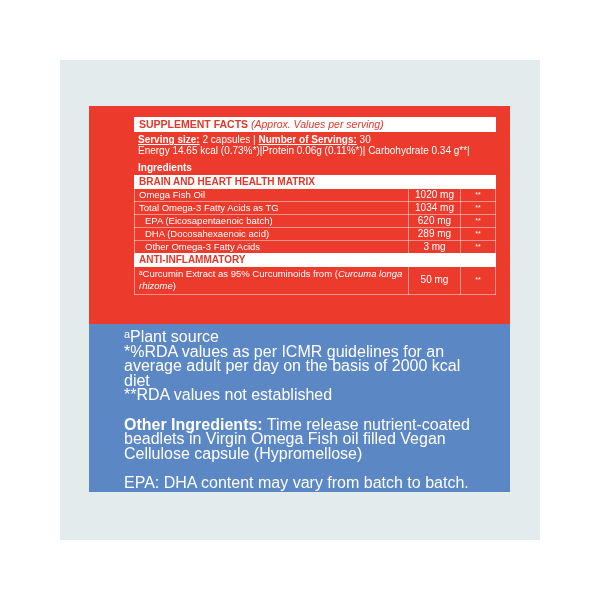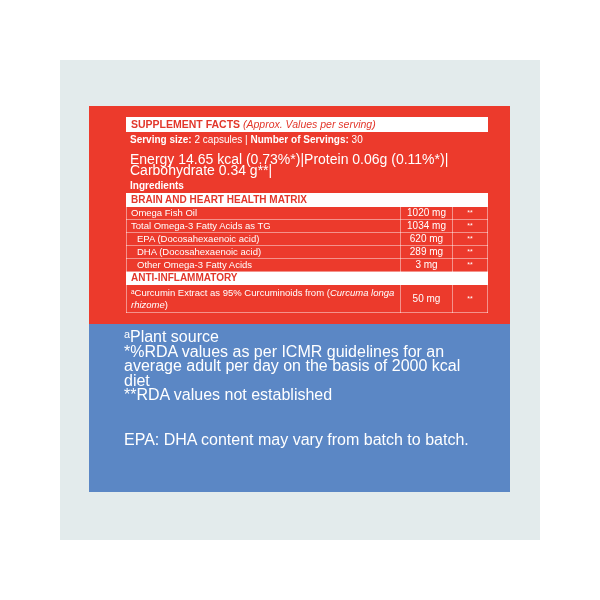--- a/index.html
+++ b/index.html
@@ -1,27 +1,27 @@
 <!DOCTYPE html>
 <html><head>
   <meta charset="utf-8">
   <style>
     html, body { margin: 0; padding: 0; background: #ffffff; }
     body { width: 600px; height: 600px; position: relative; overflow: hidden; font-family: "Liberation Sans", sans-serif; }
     .bg { position: absolute; left: 60px; top: 60px; width: 480px; height: 480px; background: #e3ebec; }
     .panel { position: absolute; left: 89px; top: 106px; width: 421px; height: 386px; }
     .red { position: absolute; left: 0; top: 0; width: 421px; height: 218px; background: #ec3a2c; }
     .blue { position: absolute; left: 0; top: 218px; width: 421px; height: 168px; background: #5b87c5; }
-    .content { position: absolute; left: 126px; top: 117px; width: 362px; color: #fff; }
+    .content { position: absolute; left: 134px; top: 117px; width: 362px; color: #fff; }
     .title-bar { background: #fff; height: 15px; line-height: 15px; padding-left: 5px; font-size: 10.5px; color: #e2372b; }
     .title-bar b { font-weight: bold; }
     .title-bar i { font-style: italic; font-weight: normal; }
     .serv { font-size: 10px; line-height: 12px; margin-top: 2px; padding-left: 4px; }
-    .serv b { font-weight: bold; }
-    .nutri { font-size: 14px; line-height: 10.5px; padding-left: 4px; margin-top: 8px; }
+    .serv b { font-weight: bold; text-decoration: underline; }
+    .nutri { font-size: 10px; line-height: 10.5px; padding-left: 4px; }
     .ing-head { display: flex; justify-content: space-between; font-size: 10px; font-weight: bold; margin-top: 4px; padding-left: 4px; height: 14px; line-height: 14px; flex-direction: column; }
     table { border-collapse: collapse; width: 362px; font-size: 9.5px; color: #fff; }
     td { border: 1px solid rgba(255,255,255,0.45); padding: 0 4px; height: 12px; line-height: 12px; }
     td.qty { width: 43px; text-align: center; font-size: 10px; }
     td.rda { width: 26px; text-align: center; font-size: 7px; }
     tr.section td { background: #fff; color: #e2372b; font-weight: bold; font-size: 10px; border-color: #fff; }
     td.indent { padding-left: 10px; }
     tr.tall td { height: 27px; line-height: 12px; }
     .foot { position: absolute; left: 124px; top: 330px; width: 360px; color: #fff; font-size: 16px; line-height: 14.5px; }
     .foot p { margin: 0; }
@@ -63,21 +63,21 @@
       <td>Omega Fish Oil</td>
       <td class="qty">1020 mg</td>
       <td class="rda">**</td>
     </tr>
     <tr>
       <td>Total Omega-3 Fatty Acids as TG</td>
       <td class="qty">1034 mg</td>
       <td class="rda">**</td>
     </tr>
     <tr>
-      <td class="indent">EPA (Docosahexaenoic acid)</td>
+      <td class="indent">EPA (Eicosapentaenoic batch)</td>
       <td class="qty">620 mg</td>
       <td class="rda">**</td>
     </tr>
     <tr>
       <td class="indent">DHA (Docosahexaenoic acid)</td>
       <td class="qty">289 mg</td>
       <td class="rda">**</td>
     </tr>
     <tr>
       <td class="indent">Other Omega-3 Fatty Acids</td>
@@ -94,15 +94,16 @@
     </tr>
   </tbody>
     </table>
 </div>
 
 <div class="foot">
   <p>ᵃPlant source</p>
   <p>*%RDA values as per ICMR guidelines for an average adult per day on the basis of 2000 kcal diet</p>
   <p>**RDA values not established</p>
   <div class="gap"></div>
+  <p><b>Other Ingredients:</b><span> Time release nutrient-coated beadlets in Virgin Omega Fish oil filled Vegan Cellulose capsule (Hypromellose)</span></p>
   <div class="gap"></div>
   <p>EPA: DHA content may vary from batch to batch.</p>
 </div>
 
 </body></html>

